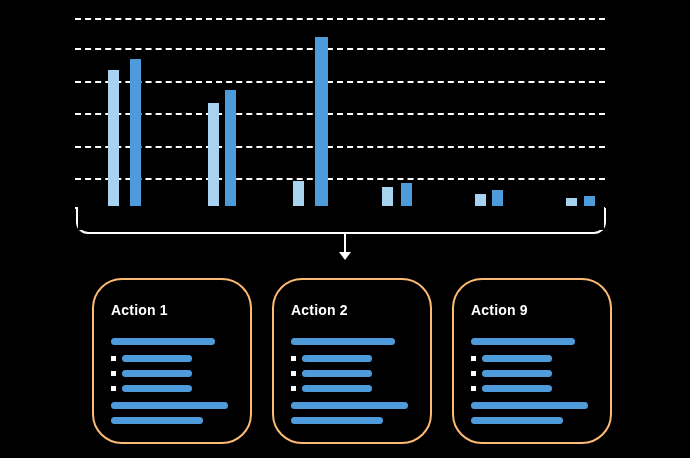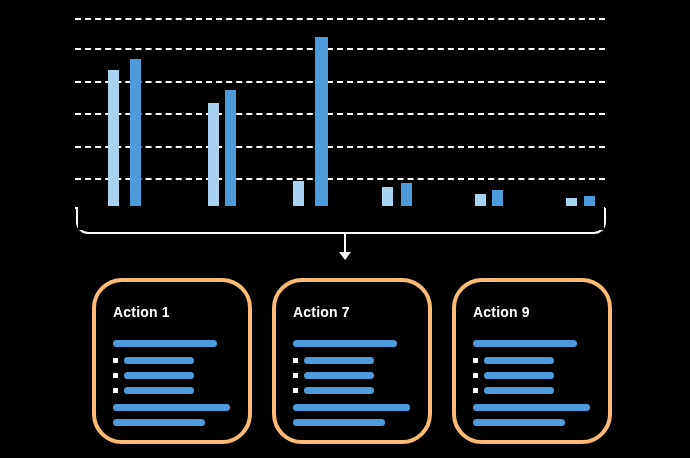--- a/index.html
+++ b/index.html
@@ -104,21 +104,21 @@
     left: 92px;
     top: 278px;
     width: 520px;
     height: 166px;
     display: flex;
     justify-content: space-between;
   }
   .card {
     width: 160px;
     height: 166px;
-    border: 4px solid #fdba74;
+    border: 2px solid #fdba74;
     border-radius: 30px;
     box-sizing: border-box;
     position: relative;
     background: #000000;
   }
   .card-title {
     position: absolute;
     left: 17px;
     top: 22px;
     color: #ffffff;
@@ -220,21 +220,21 @@
             <span class="bullet hidden"></span>
             <span class="line-bar" style="width: 117px; background: rgb(78, 155, 219);"></span>
           </div>
           <div class="line-row">
             <span class="bullet hidden"></span>
             <span class="line-bar" style="width: 92px; background: rgb(78, 155, 219);"></span>
           </div>
         </div>
       </div>
       <div class="card">
-        <div class="card-title">Action 7</div>
+        <div class="card-title">Action 2</div>
         <div class="card-lines">
           <div class="line-row gap-after">
             <span class="bullet hidden"></span>
             <span class="line-bar" style="width: 104px; background: rgb(78, 155, 219);"></span>
           </div>
           <div class="line-row">
             <span class="bullet"></span>
             <span class="line-bar" style="width: 70px; background: rgb(78, 155, 219);"></span>
           </div>
           <div class="line-row">

